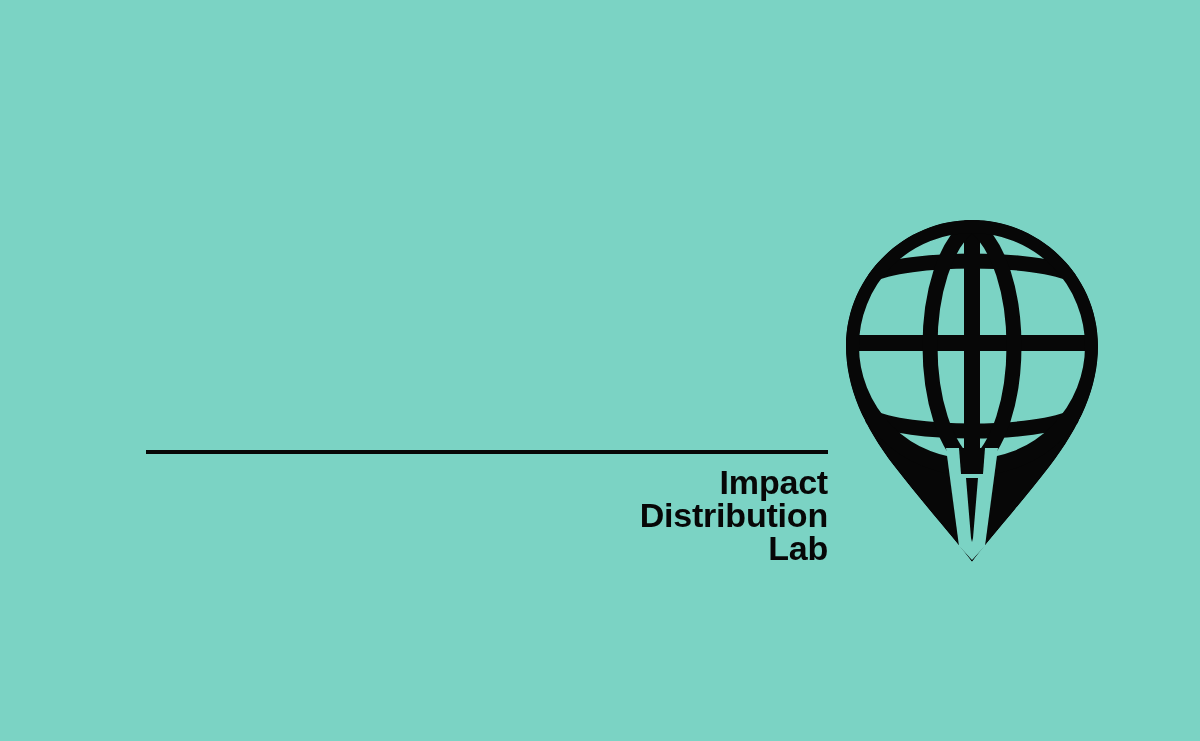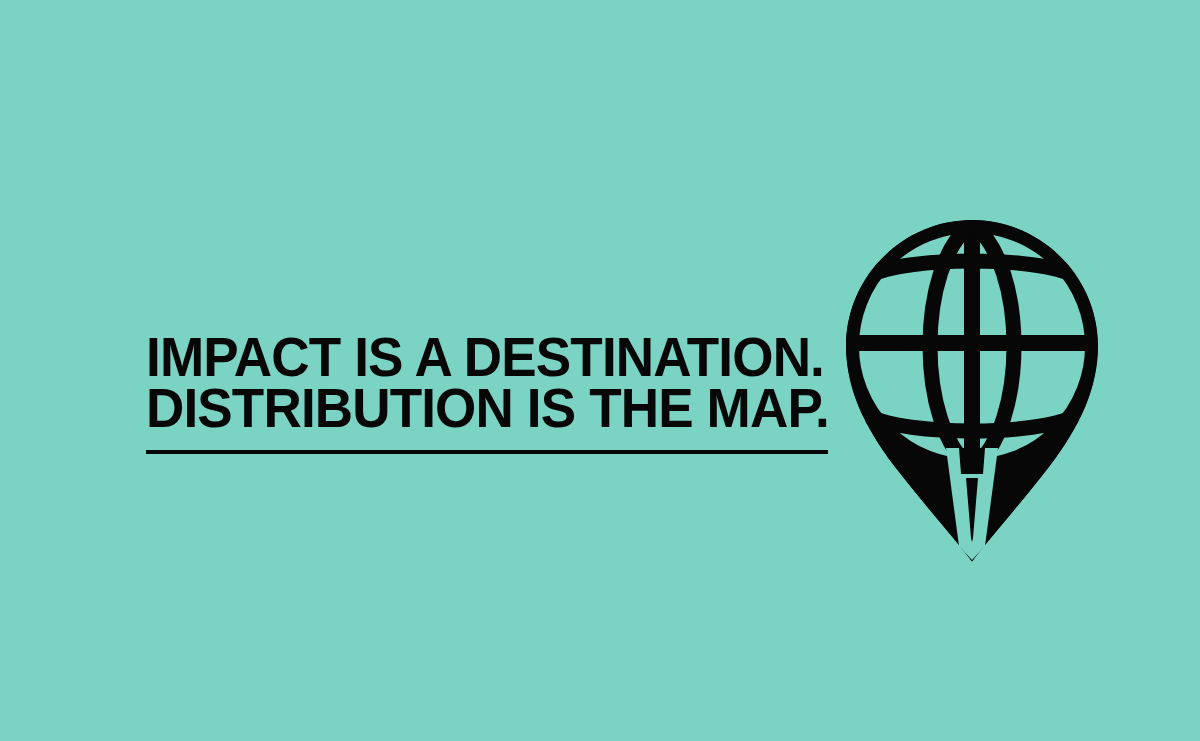--- a/index.html
+++ b/index.html
@@ -88,27 +88,28 @@
     display: block;
     width: 260px;
     height: 352px;
   }
 </style>
 </head>
 <body>
 
 <div id="banner">
 
-  <div id="headline-block">
-    <div class="headline-line" id="headline-line-1">IMPACT IS A DESTINATION.</div>
-    <div class="headline-line" id="headline-line-2">DISTRIBUTION IS THE MAP.</div>
-  </div>
 
   <div id="divider"></div>
 
+  <div id="subbrand">
+    <div class="subbrand-line">Impact</div>
+    <div class="subbrand-line">Distribution</div>
+    <div class="subbrand-line">Lab</div>
+  </div>
 
   <div id="logo">
     <svg viewBox="0 0 260 352" xmlns="http://www.w3.org/2000/svg">
       <defs>
 
         <clipPath id="pinClip">
           <path d="M130 4
                    C 61 4, 4 61, 4 130
                    C 4 171, 22 211, 52 250
                    C 82 289, 112 322, 130 346

